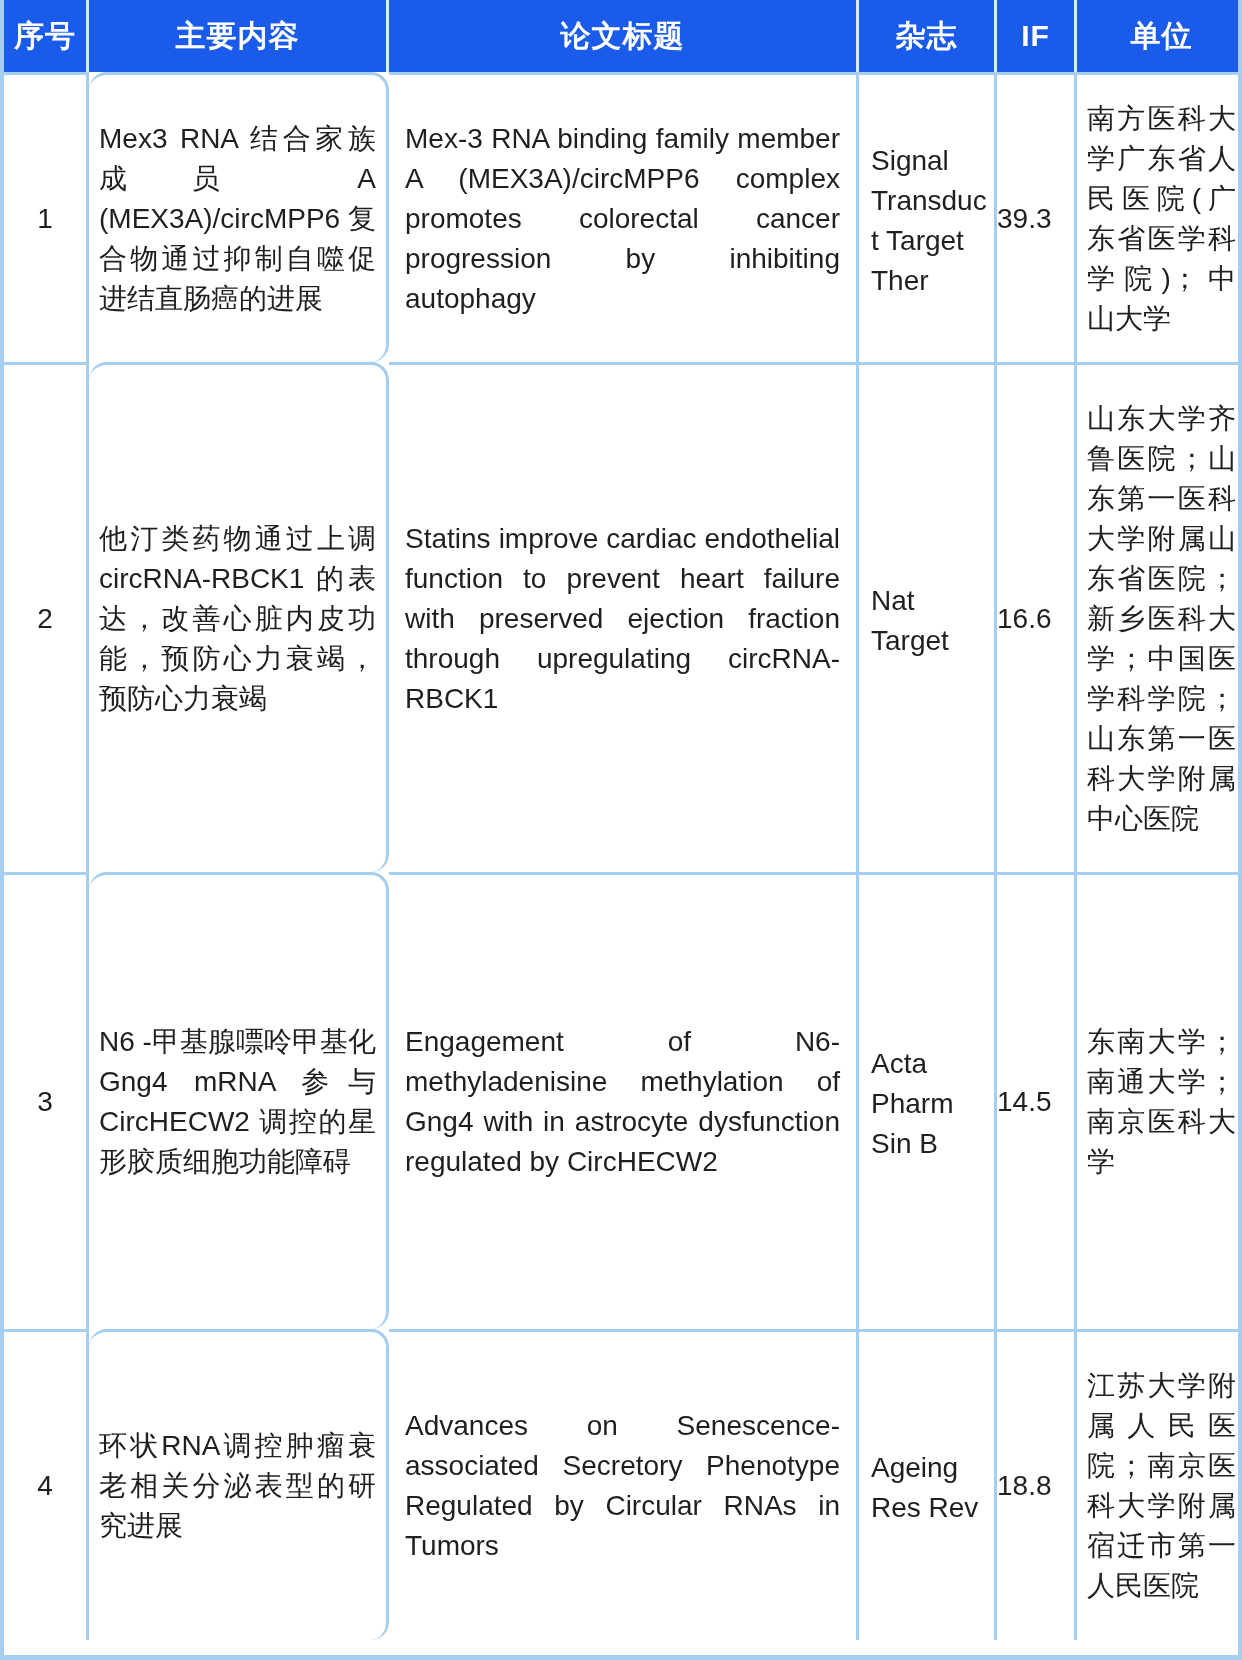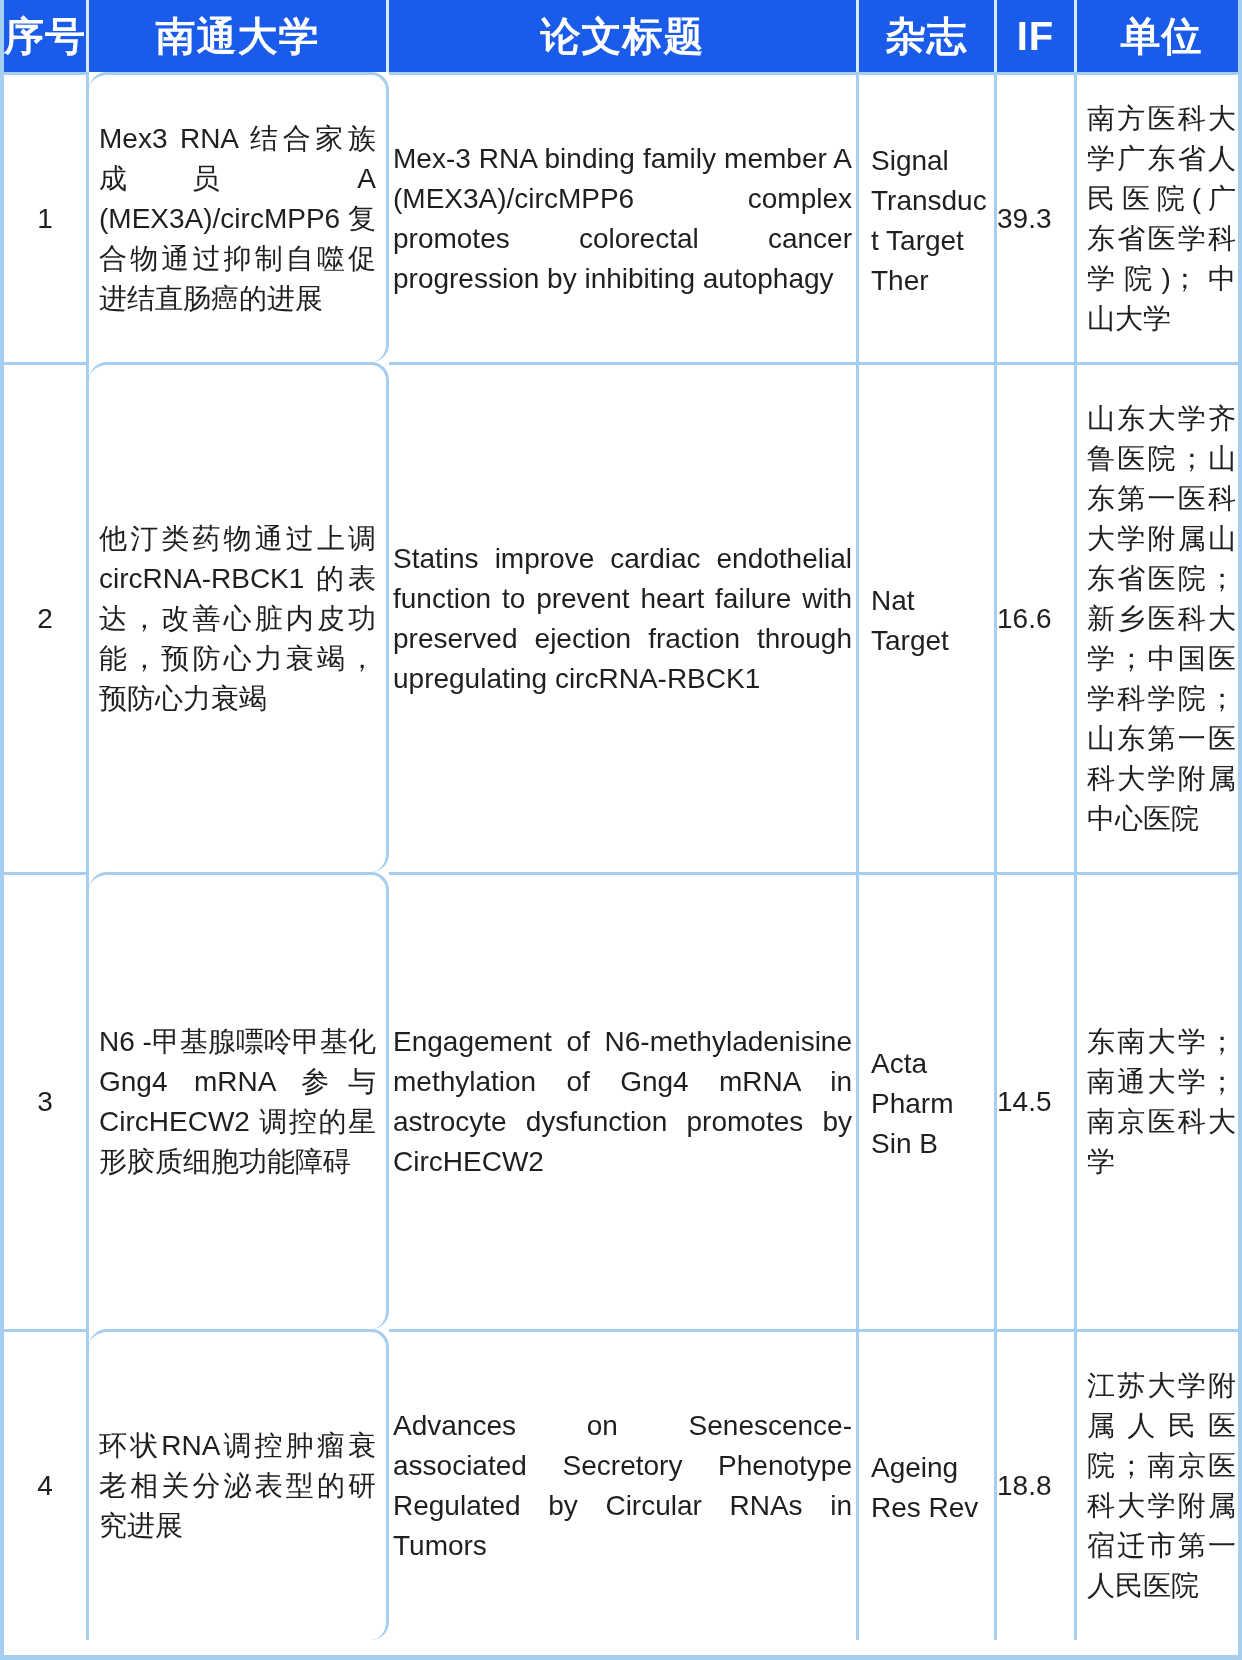--- a/index.html
+++ b/index.html
@@ -27,21 +27,21 @@
   }
   table{
     width:100%;
     border-collapse:separate;
     border-spacing:0;
     table-layout:fixed;
   }
   th{
     background:var(--header-bg);
     color:var(--header-text);
-    font-size:40px;
+    font-size:30px;
     font-weight:bold;
     height:72px;
     text-align:center;
     vertical-align:middle;
     border-right:3px solid var(--header-divider);
     letter-spacing:1px;
   }
   th:last-child{border-right:none;}
   td{
     background:#fff;
@@ -54,21 +54,21 @@
   td:last-child{border-right:none;}
   td.c-index{
     text-align:center;
   }
   td.c-content{
     padding:0 10px;
     text-align:justify;
     border-radius:18px;
   }
   td.c-title{
-    padding:0 4px;
+    padding:0 16px;
     text-align:justify;
   }
   td.c-journal{
     padding:4px 4px 0 12px;
     text-align:left;
     overflow-wrap:break-word;
     word-wrap:break-word;
   }
   td.c-if{
   }
@@ -91,21 +91,21 @@
       <col style="width:85px">
       <col style="width:300px">
       <col style="width:470px">
       <col style="width:138px">
       <col style="width:80px">
       <col style="width:169px">
     </colgroup>
     <thead>
       <tr>
         <th>序号</th>
-        <th>南通大学</th>
+        <th>主要内容</th>
         <th>论文标题</th>
         <th>杂志</th>
         <th>IF</th>
         <th>单位</th>
       </tr>
     </thead>
     <tbody>
       <tr class="r1">
         <td class="c-index">1</td>
         <td class="c-content">Mex3 RNA 结合家族成员 A (MEX3A)/circMPP6 复合物通过抑制自噬促进结直肠癌的进展</td>
@@ -118,21 +118,21 @@
         <td class="c-index">2</td>
         <td class="c-content">他汀类药物通过上调 circRNA-RBCK1 的表达，改善心脏内皮功能，预防心力衰竭，预防心力衰竭</td>
         <td class="c-title">Statins improve cardiac endothelial function to prevent heart failure with preserved ejection fraction through upregulating circRNA-RBCK1</td>
         <td class="c-journal">Nat Target</td>
         <td class="c-if">16.6</td>
         <td class="c-affil">山东大学齐鲁医院；山东第一医科大学附属山东省医院；新乡医科大学；中国医学科学院；山东第一医科大学附属中心医院</td>
       </tr>
       <tr class="r3">
         <td class="c-index">3</td>
         <td class="c-content">N6 -甲基腺嘌呤甲基化 Gng4 mRNA 参与 CircHECW2 调控的星形胶质细胞功能障碍</td>
-        <td class="c-title">Engagement of N6-methyladenisine methylation of Gng4 mRNA in astrocyte dysfunction promotes by CircHECW2</td>
+        <td class="c-title">Engagement of N6-methyladenisine methylation of Gng4 with in astrocyte dysfunction regulated by CircHECW2</td>
         <td class="c-journal">Acta Pharm Sin B</td>
         <td class="c-if">14.5</td>
         <td class="c-affil">东南大学；南通大学；南京医科大学</td>
       </tr>
       <tr class="r4">
         <td class="c-index">4</td>
         <td class="c-content">环状RNA调控肿瘤衰老相关分泌表型的研究进展</td>
         <td class="c-title">Advances on Senescence-associated Secretory Phenotype Regulated by Circular RNAs in Tumors</td>
         <td class="c-journal">Ageing Res Rev</td>
         <td class="c-if">18.8</td>

